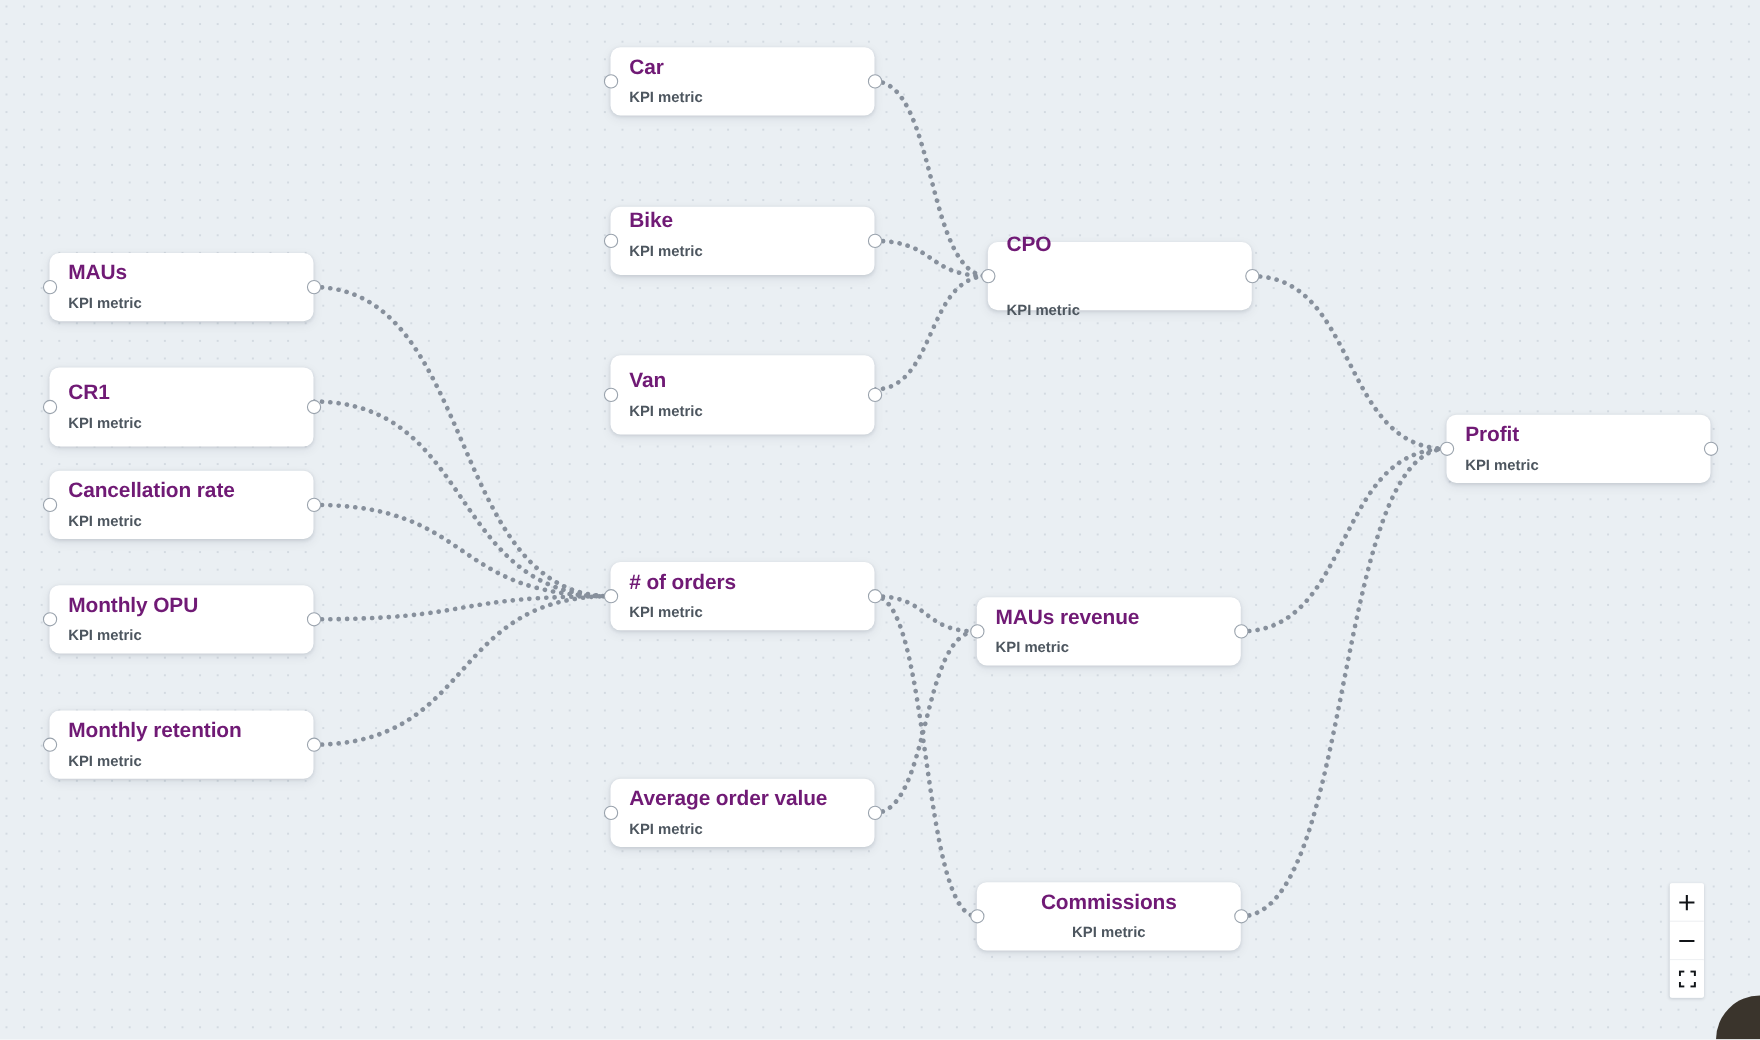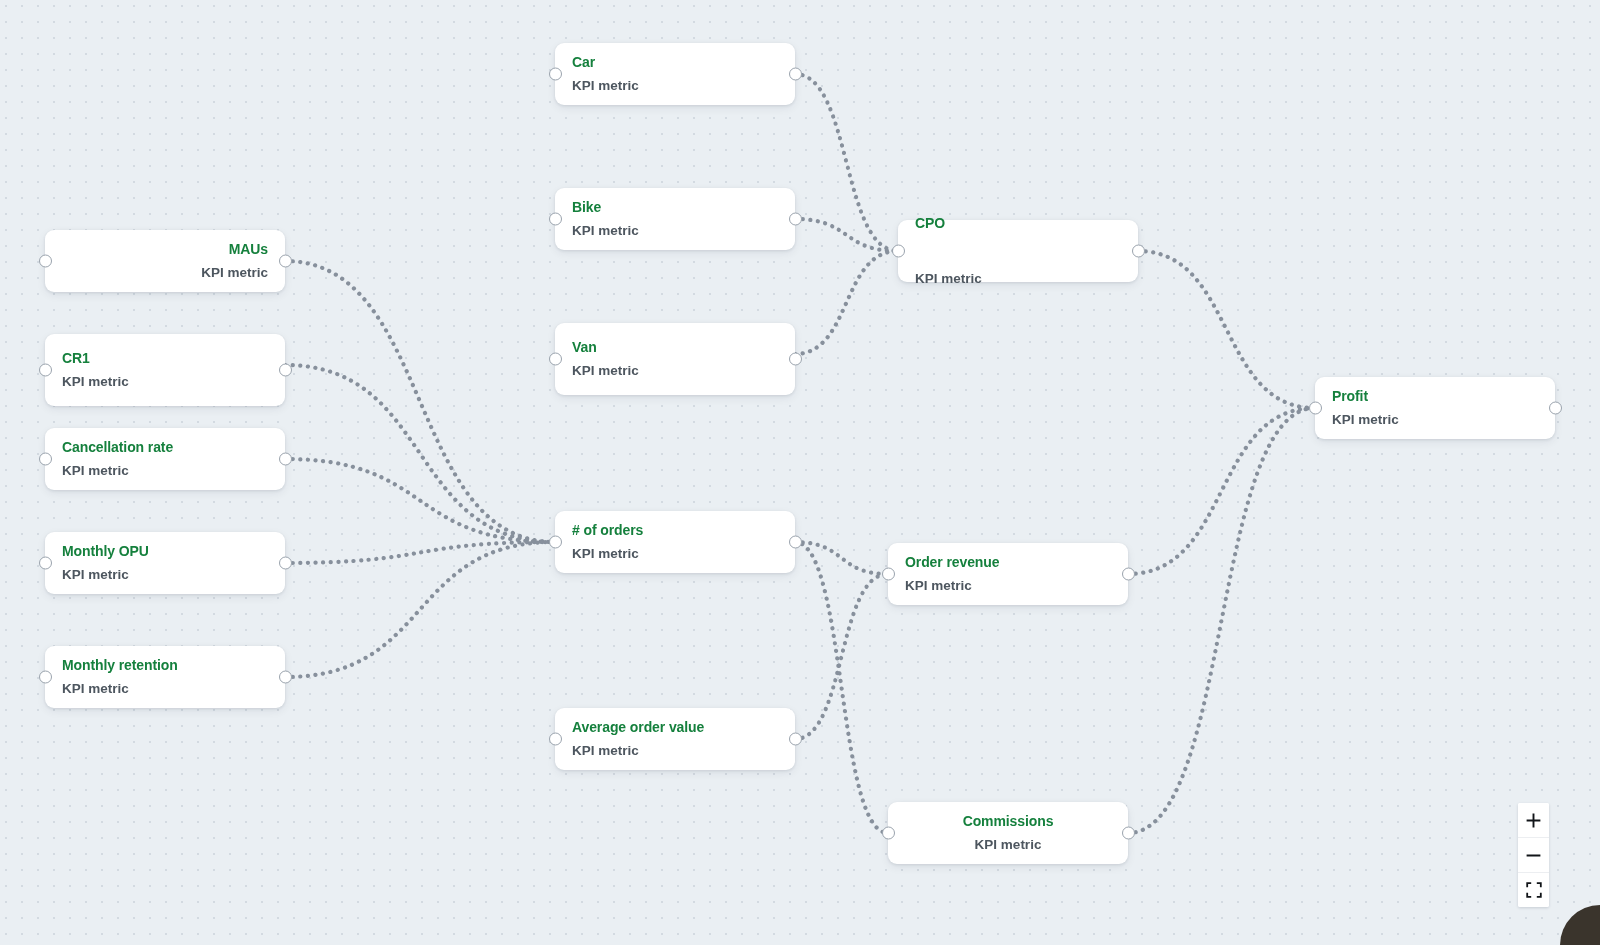--- a/index.html
+++ b/index.html
@@ -51,23 +51,23 @@
     box-shadow: 0 1px 3px rgba(15, 30, 50, 0.10),
                 0 3px 10px rgba(15, 30, 50, 0.07);
     z-index: 3;
     padding: 13px 17px 13px 17px;
     display: flex;
     flex-direction: column;
     justify-content: center;
     cursor: grab;
   }
   .node-title {
-    font-size: 14px;
+    font-size: 19px;
     font-weight: bold;
-    color: #15803d;
+    color: #701a75;
     line-height: 1.2;
     letter-spacing: -0.1px;
     white-space: nowrap;
   }
   .node-sub {
     font-size: 13.5px;
     font-weight: bold;
     color: #4d565f;
     line-height: 1.2;
     margin-top: 8px;
@@ -142,21 +142,21 @@
       <path d="M 795 354 C 851.65 354, 841.35 251, 898 251" class="edge-path"></path>
       <path d="M 795 542 C 846.15 542, 836.85 574, 888 574" class="edge-path"></path>
       <path d="M 795 542 C 846.15 542, 836.85 833, 888 833" class="edge-path"></path>
       <path d="M 795 739 C 846.15 739, 836.85 574, 888 574" class="edge-path"></path>
       <path d="M 1138 251 C 1235.35 251, 1217.65 408, 1315 408" class="edge-path"></path>
       <path d="M 1128 574 C 1230.85 574, 1212.15 408, 1315 408" class="edge-path"></path>
       <path d="M 1128 833 C 1230.85 833, 1212.15 408, 1315 408" class="edge-path"></path>
     </svg>
 
   <div id="node-layer">
-      <div class="node" style="left: 45px; top: 230px; width: 240px; height: 62px; align-items: flex-end;">
+      <div class="node" style="left: 45px; top: 230px; width: 240px; height: 62px;">
         <div class="node-title">MAUs</div>
         <div class="node-sub">KPI metric</div>
         <div class="handle in"></div>
         <div class="handle out"></div>
       </div>
       <div class="node" style="left: 45px; top: 334px; width: 240px; height: 72px;">
         <div class="node-title">CR1</div>
         <div class="node-sub">KPI metric</div>
         <div class="handle in"></div>
         <div class="handle out"></div>
@@ -178,21 +178,21 @@
         <div class="node-sub">KPI metric</div>
         <div class="handle in"></div>
         <div class="handle out"></div>
       </div>
       <div class="node" style="left: 555px; top: 43px; width: 240px; height: 62px;">
         <div class="node-title">Car</div>
         <div class="node-sub">KPI metric</div>
         <div class="handle in"></div>
         <div class="handle out"></div>
       </div>
-      <div class="node" style="left: 555px; top: 188px; width: 240px; height: 62px;">
+      <div class="node" style="left: 555px; top: 188px; width: 240px; height: 62px; justify-content: flex-end;">
         <div class="node-title">Bike</div>
         <div class="node-sub">KPI metric</div>
         <div class="handle in"></div>
         <div class="handle out"></div>
       </div>
       <div class="node" style="left: 555px; top: 323px; width: 240px; height: 72px;">
         <div class="node-title">Van</div>
         <div class="node-sub">KPI metric</div>
         <div class="handle in"></div>
         <div class="handle out"></div>
@@ -209,21 +209,21 @@
         <div class="handle in"></div>
         <div class="handle out"></div>
       </div>
       <div class="node" style="left: 898px; top: 220px; width: 240px; height: 62px; gap: 32px;">
         <div class="node-title">CPO</div>
         <div class="node-sub">KPI metric</div>
         <div class="handle in"></div>
         <div class="handle out"></div>
       </div>
       <div class="node" style="left: 888px; top: 543px; width: 240px; height: 62px;">
-        <div class="node-title">Order revenue</div>
+        <div class="node-title">MAUs revenue</div>
         <div class="node-sub">KPI metric</div>
         <div class="handle in"></div>
         <div class="handle out"></div>
       </div>
       <div class="node" style="left: 888px; top: 802px; width: 240px; height: 62px; text-align: center;">
         <div class="node-title">Commissions</div>
         <div class="node-sub">KPI metric</div>
         <div class="handle in"></div>
         <div class="handle out"></div>
       </div>

